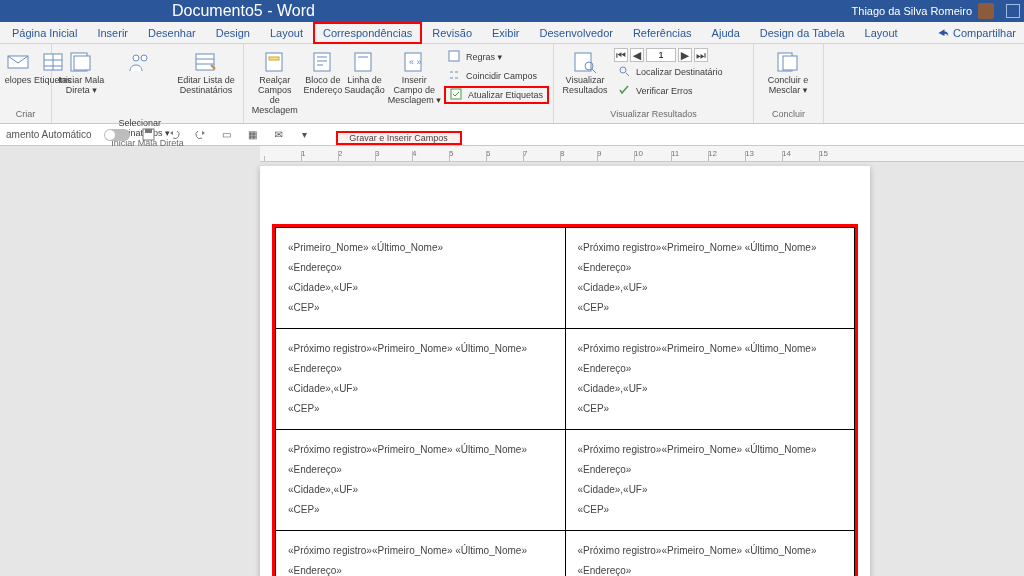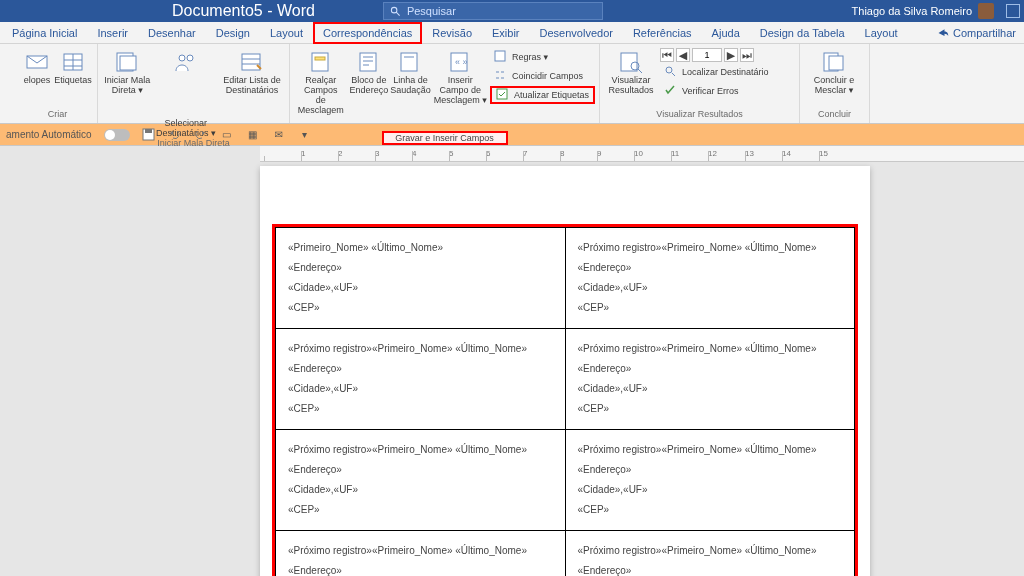--- a/index.html
+++ b/index.html
@@ -30,21 +30,21 @@
   .smallstack { display:flex; flex-direction:column; gap:1px; padding-top:2px; }
   .smallbtn { height:18px; display:flex; align-items:center; gap:4px; padding:0 4px; font-size:9px; cursor:pointer; color:#3c3c3c; white-space:nowrap; }
   .smallbtn .sico { width:14px; height:14px; display:inline-block; }
   .hl-red { border:2px solid #ff0000; }
   .glabel.hl-red { border:2px solid #ff0000; background:#fff0f0; padding:0 4px; color:#444; }
   
   .spinrow { display:flex; align-items:center; gap:2px; }
   .spinrow .arrow { width:14px; height:14px; display:flex; align-items:center; justify-content:center; border:1px solid #c0c0c0; background:#fff; }
   .spinrow input { width:30px; height:14px; border:1px solid #c0c0c0; text-align:center; font-size:9px; }
   
-  .qat { height:22px; background:#fdba74; border-bottom:1px solid #c8c8c8; display:flex; align-items:center; gap:12px; padding:0 6px; color:#555; font-size:10px; }
+  .qat { height:22px; background:#ffffff; border-bottom:1px solid #c8c8c8; display:flex; align-items:center; gap:12px; padding:0 6px; color:#555; font-size:10px; }
   .toggle { width:26px; height:12px; border-radius:6px; background:#bdbdbd; position:relative; }
   .toggle::after { content:""; position:absolute; left:1px; top:1px; width:10px; height:10px; background:#fff; border-radius:50%; }
   .qat .qico { width:14px; height:14px; display:flex; align-items:center; justify-content:center; }
   
   .ruler { height:16px; background:#f5f5f5; border-bottom:1px solid #c8c8c8; margin-left:260px; display:flex; align-items:center; font-size:8px; color:#777; overflow:hidden; padding-left:4px; gap:0; }
   .ruler span { width:37px; display:inline-block; text-align:left; position:relative; }
   .ruler span::before { content:""; position:absolute; left:0; top:2px; height:12px; border-left:1px solid #bbb; }
   
   .canvas { position:absolute; top:162px; left:0; right:0; bottom:0; overflow:hidden; }
   .page { position:absolute; left:260px; top:4px; width:610px; background:#fff; box-shadow:0 2px 6px rgba(0,0,0,.25); padding:58px 12px 12px 12px; }
@@ -52,27 +52,20 @@
   .table-hl { border:3px solid #ff0000; padding:0; }
   table.labels { width:100%; border-collapse:collapse; }
   table.labels td { border:1px solid #000; width:50%; padding:10px 12px; font-size:10px; vertical-align:top; }
   .ln { line-height:20px; }
 </style>
 </head>
 <body>
 
 <div class="titlebar">
   <span class="doc-title">Documento5 - Word</span>
-  <div class="search">
-    <svg viewBox="0 0 16 16">
-        <circle cx="6" cy="6" r="4" stroke="#cfe0ff" stroke-width="1.5" fill="none"></circle>
-        <line x1="9" y1="9" x2="14" y2="14" stroke="#cfe0ff" stroke-width="1.5"></line>
-      </svg>
-    <span>Pesquisar</span>
-  </div>
   <div class="spacer"></div>
   <span class="username">Thiago da Silva Romeiro</span>
   <div class="avatar"></div>
   <div class="winicon"></div>
 </div>
 
 <div class="tabs">
   <div class="tab">Página Inicial</div>
   <div class="tab">Inserir</div>
   <div class="tab">Desenhar</div>
@@ -91,21 +84,21 @@
       <svg width="12" height="12" viewBox="0 0 16 16">
           <path d="M2 8l8-5v3c4 0 5 3 5 6-1-2-3-3-5-3v3z" fill="#2b579a"></path>
         </svg>
       <span>Compartilhar</span>
     </div>
   </div>
 </div>
 
 <div class="ribbon">
 
-  <div class="rgroup" style="width:80px;margin-left:18px;">
+  <div class="rgroup" style="width:52px;">
     <div class="icons">
       <div class="bigbtn" style="width:30px;">
         <div class="ico">
             <svg width="22" height="18" viewBox="0 0 22 18">
               <rect x="1" y="3" width="20" height="12" fill="#fff" stroke="#6a8bbd"></rect>
               <path d="M1 3l10 7 10-7" stroke="#6a8bbd" fill="none"></path>
             </svg>
           </div>
         <div class="lbl">elopes</div>
       </div>

